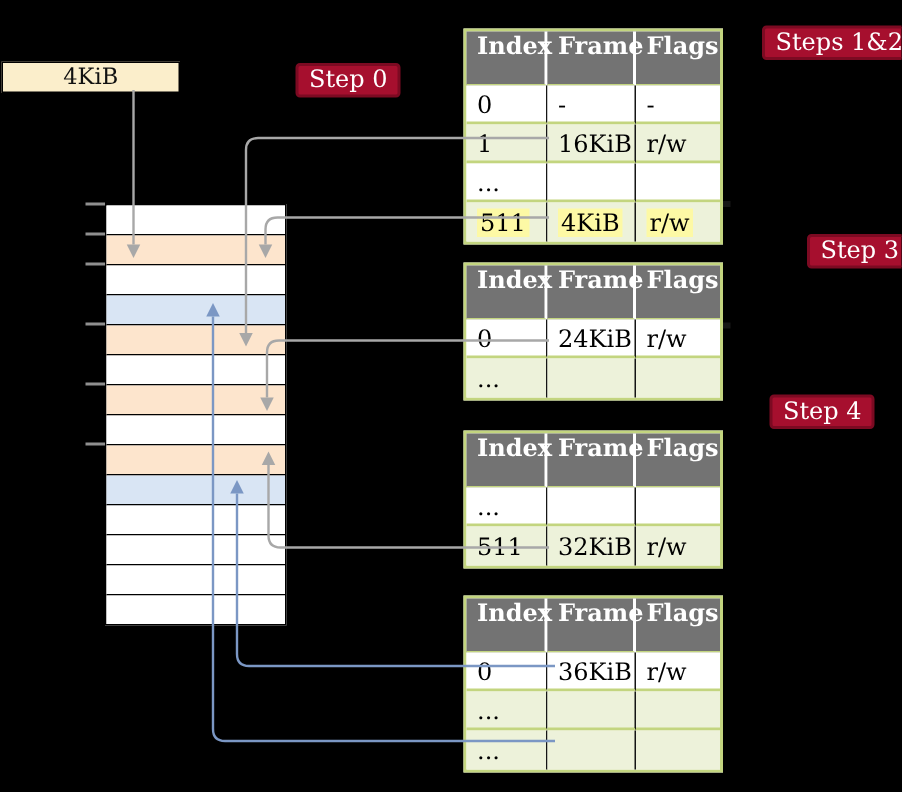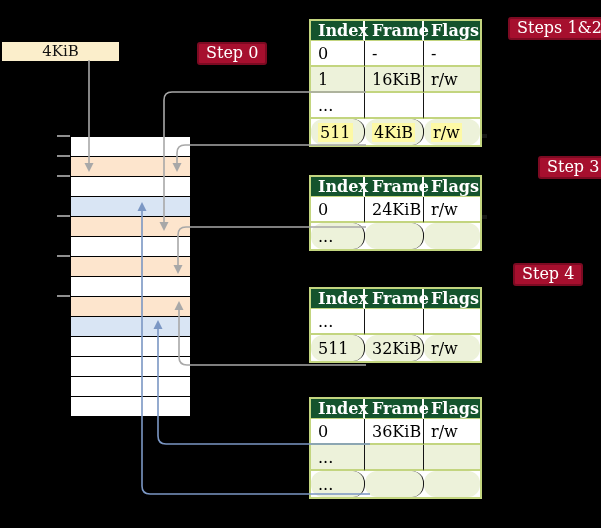--- a/index.html
+++ b/index.html
@@ -36,33 +36,33 @@
   .mrow.orange{background:#fde5cd;}
   .mrow.blue{background:#d9e5f4;}
   .tick{position:absolute;left:57px;width:13px;height:2px;background:#8f8f8f;}
   
   table.ptable{
     position:absolute;left:309px;width:173px;
     border:2px solid #c3d57f;border-collapse:separate;border-spacing:0;
     table-layout:fixed;background:#fff;
   }
   .ptable th{
-    box-sizing:border-box;height:16px;padding:0 0 0 7px;
-    background:#14532d;color:#fff;font-weight:bold;font-size:16px;
+    box-sizing:border-box;height:16px;padding:0 0 16px 7px;
+    background:#737373;color:#fff;font-weight:bold;font-size:16px;
     text-align:left;border-right:2px solid #fff;border-bottom:1px solid #c3d57f;
   }
   .ptable th:last-child{border-right:none;}
   .ptable td{
     box-sizing:border-box;height:26px;padding:0 0 0 7px;
     font-size:16px;color:#000;background:#fff;
     border-right:1px solid #151515;border-bottom:2px solid #c3d57f;
     overflow:hidden;white-space:nowrap;
   }
   .ptable td:last-child{border-right:none;}
-  .ptable tr:last-child td{border-bottom:none;border-radius:12px;}
+  .ptable tr:last-child td{border-bottom:none;}
   .ptable tr.shade td{background:#edf2da;}
   .hl{background:#fdf9a5;padding:0 2px;}
   #table-1{top:19px;}
   #table-2{top:175px;}
   #table-3{top:287px;}
   #table-4{top:397px;}
   
   svg.overlay{position:absolute;left:0;top:0;z-index:10;pointer-events:none;}
 </style>
 </head>

